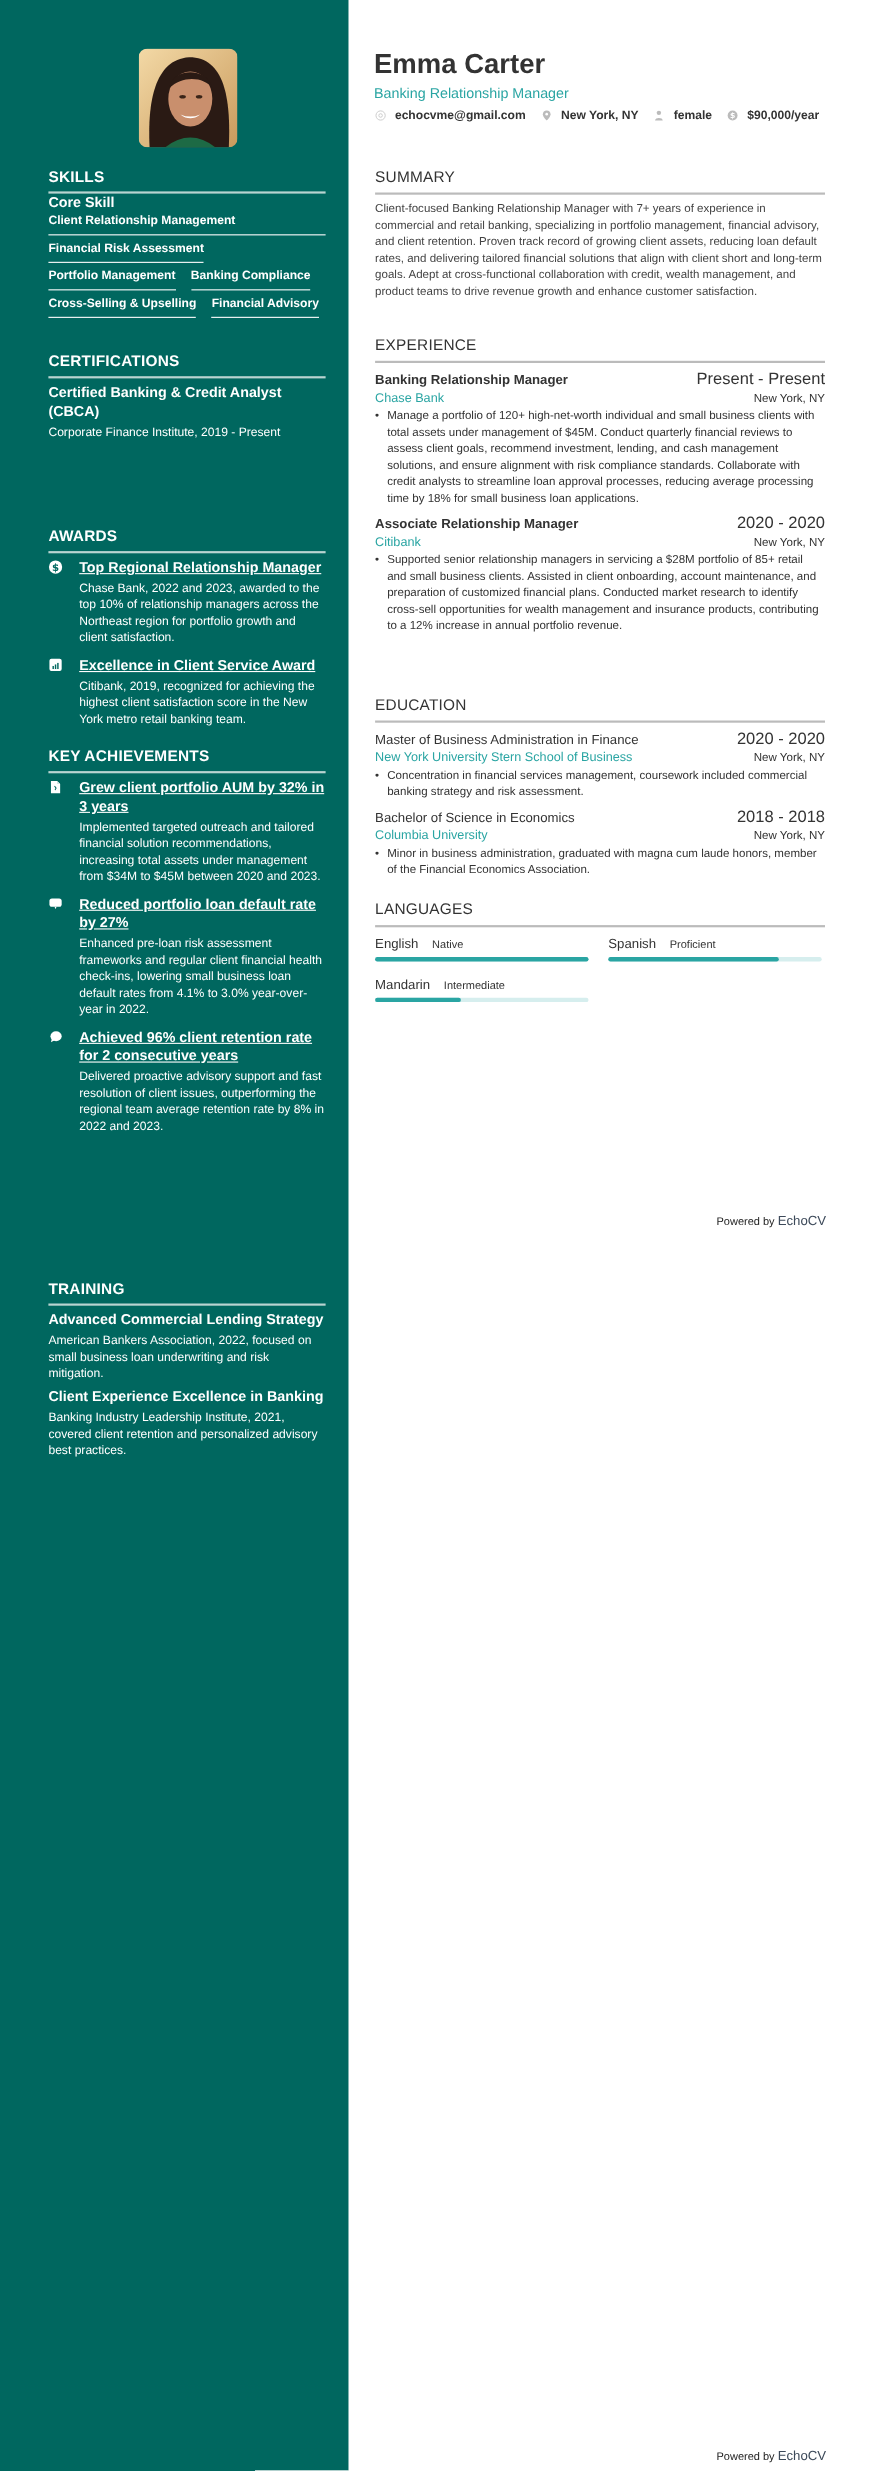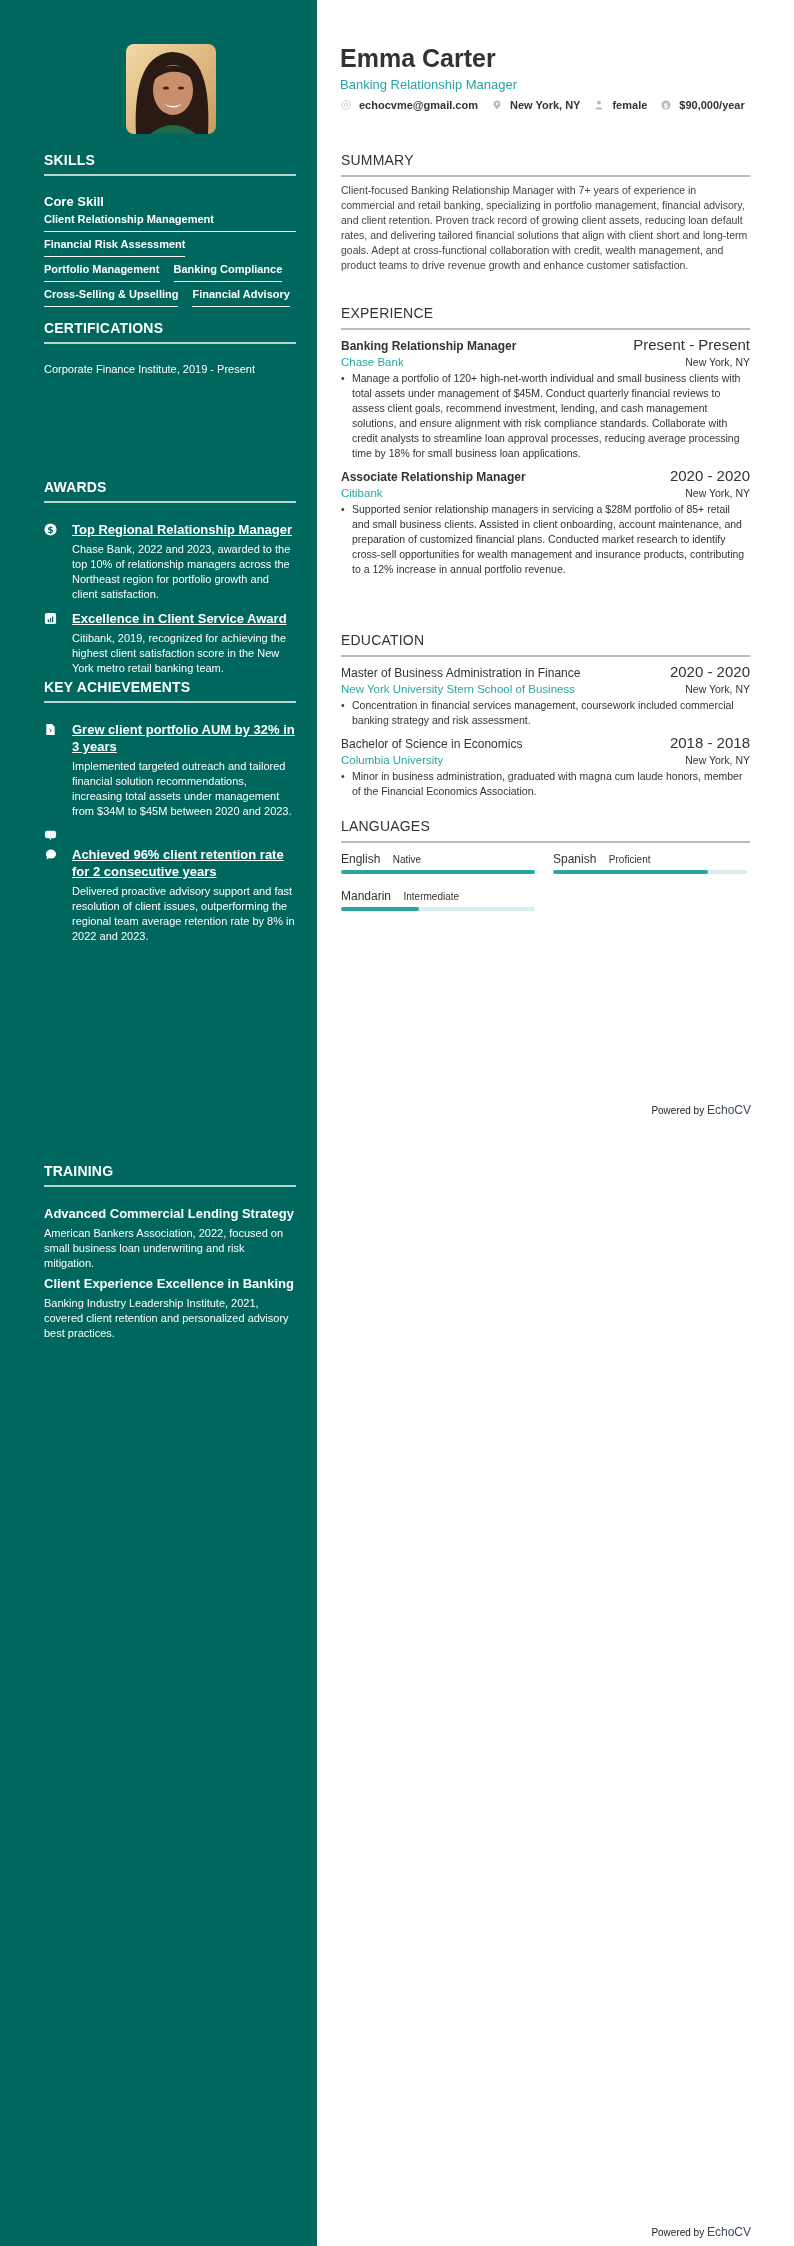--- a/index.html
+++ b/index.html
@@ -6,21 +6,21 @@
     html, body { width: 794px; height: 2246px; background: #ffffff; }
     body { position: relative; font-family: "Liberation Sans", "DejaVu Sans", sans-serif; color: #333; overflow: hidden; }
 
     .sidebar { position: absolute; left: 0; top: 0; width: 317px; height: 2246px; background: #00675f; color: #fff; }
     .main { position: absolute; left: 317px; top: 0; width: 477px; height: 2246px; background: #fff; }
 
     .photo { position: absolute; left: 126px; top: 44px; width: 90px; height: 90px; border-radius: 8px; overflow: hidden; }
     .photo svg { width: 100%; height: 100%; display: block; }
 
     .side-block { position: absolute; left: 44px; width: 252px; }
-    .side-h { font-size: 14px; font-weight: 700; letter-spacing: 0.2px; padding-bottom: 6px; border-bottom: 2px solid #b9d4d1; margin-bottom: 18px; }
+    .side-h { font-size: 14px; font-weight: 700; letter-spacing: 0.2px; padding-bottom: 6px; border-bottom: 2px solid #b9d4d1; margin-bottom: 0; }
     .core-skill { font-size: 13px; font-weight: 600; margin-bottom: 4px; }
     .skills-wrap { display: flex; flex-wrap: wrap; gap: 0 14px; }
     .skill-tag { font-size: 11px; font-weight: 700; padding-bottom: 6px; border-bottom: 1px solid #fff; margin-bottom: 6px; white-space: nowrap; }
 
     .cert-title { font-size: 13px; font-weight: 600; line-height: 17px; margin-top: 4px; }
     .cert-sub { font-size: 11px; line-height: 15px; margin-top: 4px; margin-bottom: 2px; }
 
     .icon-item { display: flex; margin-top: 4px; }
     .icon-item .ic { width: 28px; flex: 0 0 28px; padding-top: 2px; }
     .icon-item .ic svg { width: 13px; height: 13px; display: block; }
@@ -94,20 +94,21 @@
     </div>
     <div class="skills-wrap">
       <span class="skill-tag">Cross-Selling &amp; Upselling</span>
       <span class="skill-tag">Financial Advisory</span>
     </div>
   </div>
 
   <div class="side-block" style="top:320px;">
     <div class="side-h">CERTIFICATIONS</div>
     <div>
+      <div class="cert-title">Certified Banking &amp; Credit Analyst (CBCA)</div>
       <div class="cert-sub">Corporate Finance Institute, 2019 - Present</div>
     </div>
   </div>
 
   <div class="side-block" style="top:479px;">
     <div class="side-h">AWARDS</div>
     <div class="icon-item">
       <div class="ic">
         <svg viewBox="0 0 14 14">
             <circle cx="7" cy="7" r="6.5" fill="#fff"></circle>
@@ -149,20 +150,24 @@
         <div class="item-title">Grew client portfolio AUM by 32% in 3 years</div>
         <div class="item-desc">Implemented targeted outreach and tailored financial solution recommendations, increasing total assets under management from $34M to $45M between 2020 and 2023.</div>
       </div>
     </div>
     <div class="icon-item">
       <div class="ic">
         <svg viewBox="0 0 14 14">
             <rect x="1" y="2" width="12" height="8" rx="2.5" fill="#fff"></rect>
             <path d="M6 10 L7 12.5 L8 10 Z" fill="#fff"></path>
           </svg>
+      </div>
+      <div class="body">
+        <div class="item-title">Reduced portfolio loan default rate by 27%</div>
+        <div class="item-desc">Enhanced pre-loan risk assessment frameworks and regular client financial health check-ins, lowering small business loan default rates from 4.1% to 3.0% year-over-year in 2022.</div>
       </div>
     </div>
     <div class="icon-item">
       <div class="ic">
         <svg viewBox="0 0 14 14">
             <ellipse cx="7.5" cy="6.5" rx="5.5" ry="4.8" fill="#fff"></ellipse>
             <path d="M2.5 12.5 L3.5 8.5 L6 10.5 Z" fill="#fff"></path>
           </svg>
       </div>
       <div class="body">

